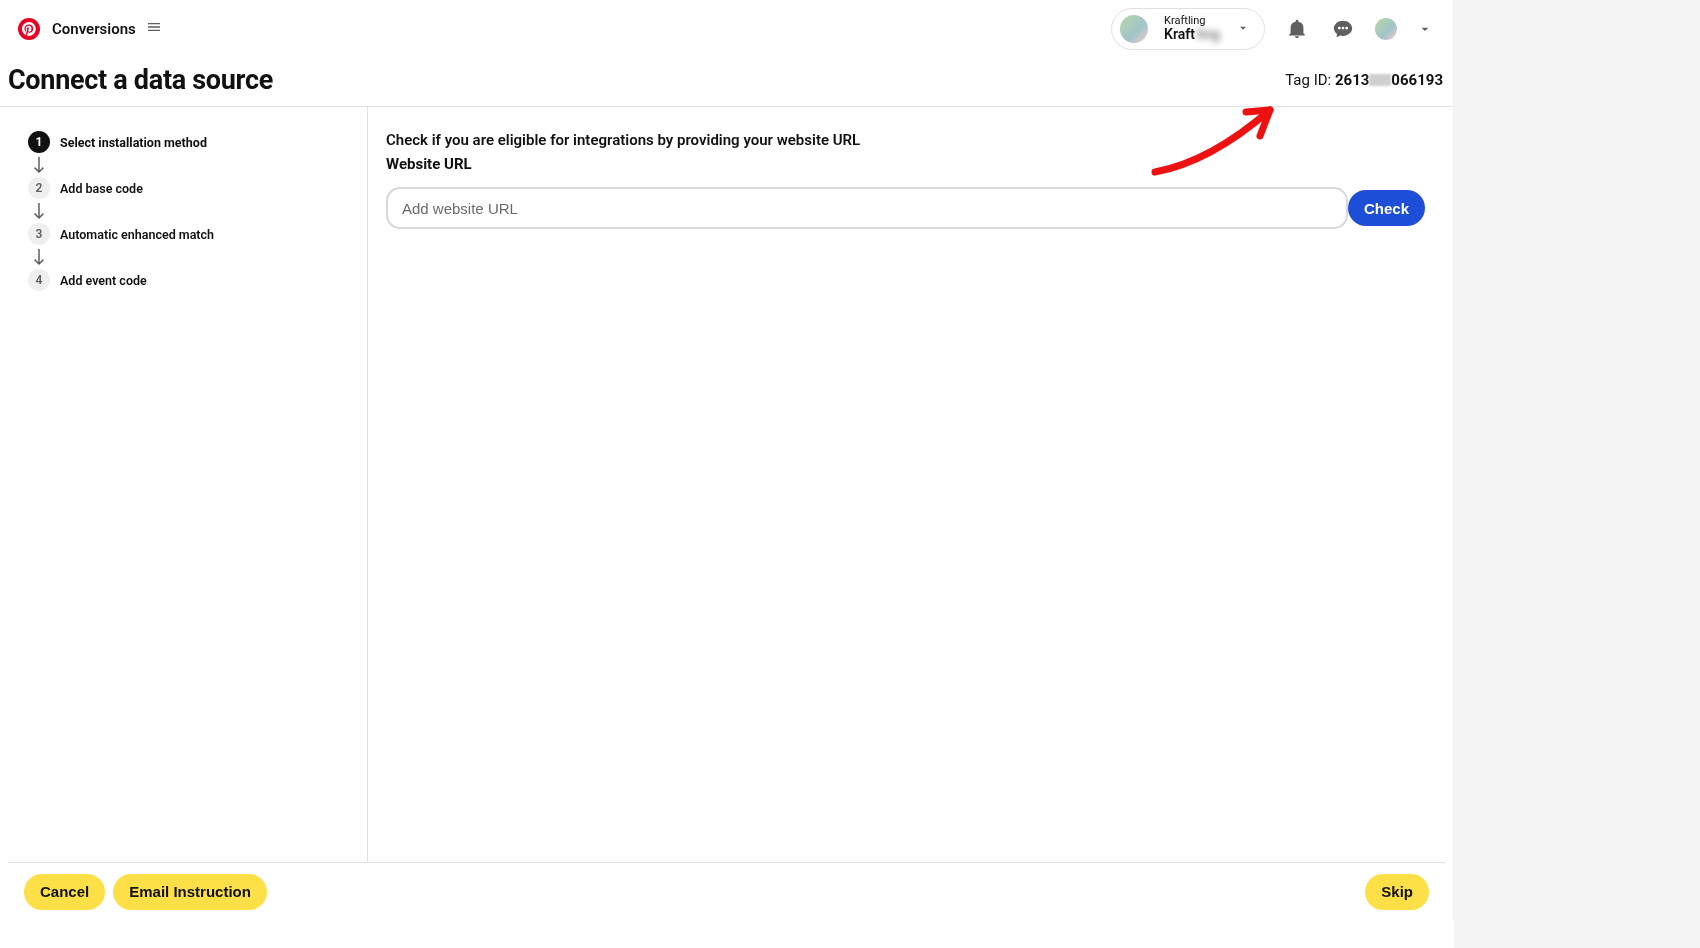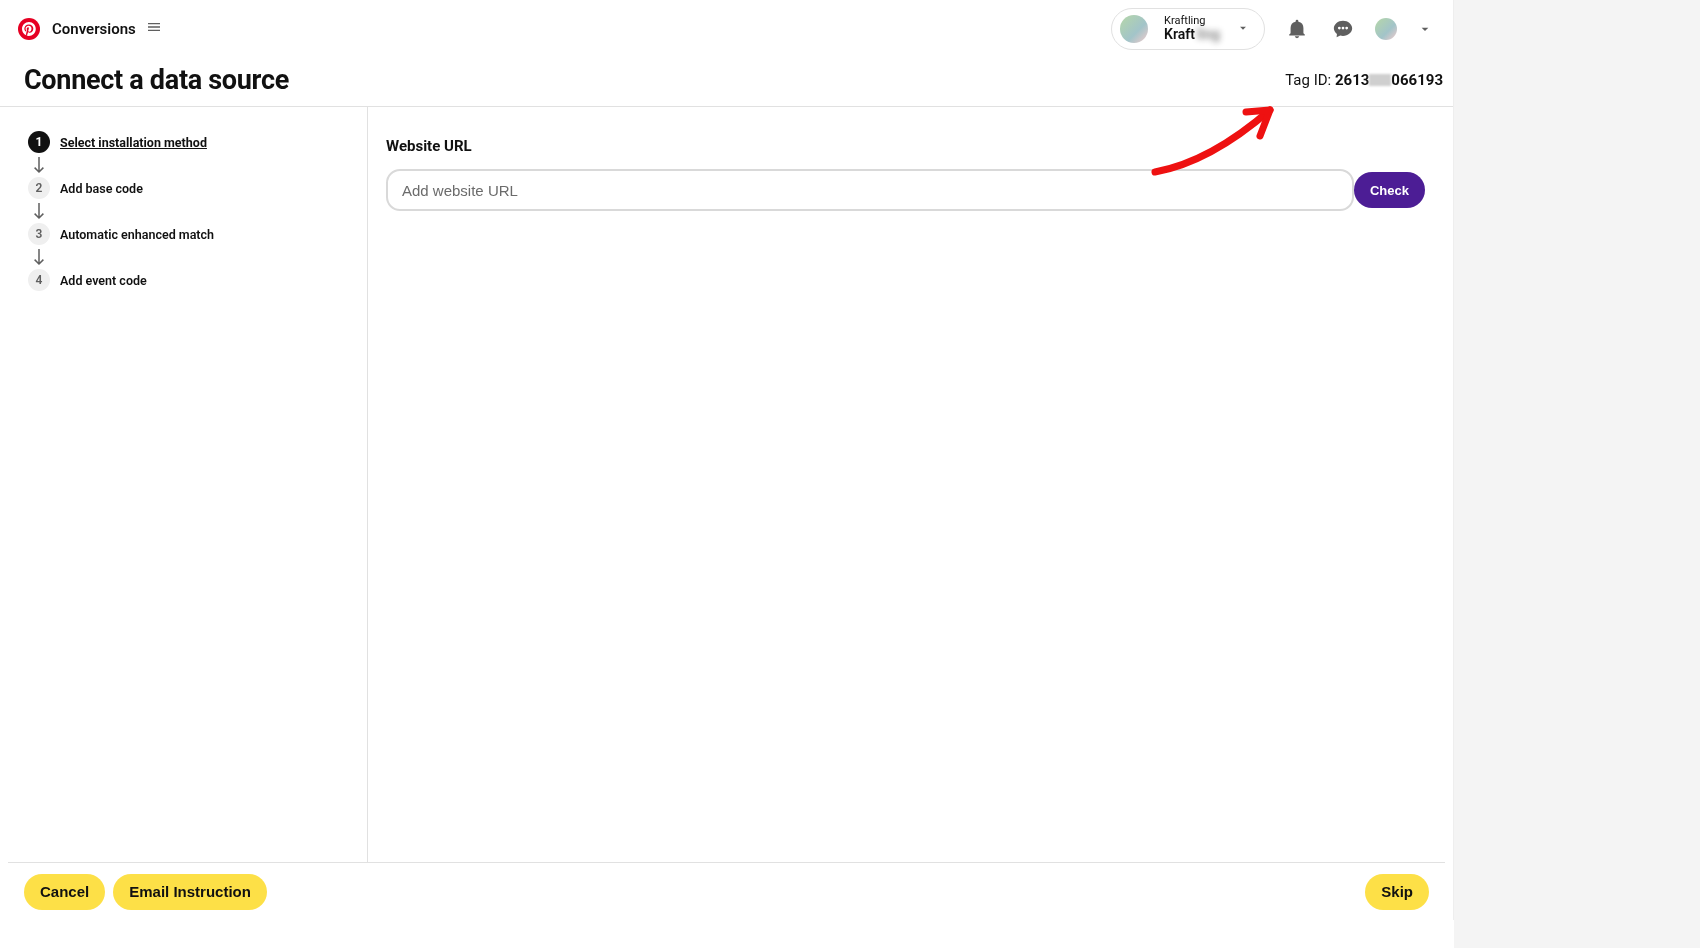--- a/index.html
+++ b/index.html
@@ -17,44 +17,44 @@
   .account-chip { display: flex; align-items: center; gap: 16px; border: 1px solid #e1e1e1; border-radius: 22px; padding: 6px 14px 6px 8px; cursor: pointer; }
   .avatar { width: 28px; height: 28px; border-radius: 50%; background: linear-gradient(135deg,#b6d7a8,#a2c4c9 60%,#f4cccc); }
   .acct-text { display: flex; flex-direction: column; line-height: 1.1; }
   .acct-text .small { font-size: 11px; color: #111; }
   .acct-text .row { display: flex; align-items: flex-end; gap: 2px; font-size: 14px; font-weight: 600; }
   .blur { filter: blur(3px); opacity: .55; }
   .chev svg { width: 14px; height: 14px; fill: #5f5f5f; }
   .icon-btn { width: 28px; height: 28px; display: flex; align-items: center; justify-content: center; cursor: pointer; }
   .icon-btn svg { width: 22px; height: 22px; fill: #5f5f5f; }
   .avatar-small { width: 22px; height: 22px; border-radius: 50%; background: linear-gradient(135deg,#b6d7a8,#a2c4c9 60%,#f4cccc); }
-  .title-row { display: flex; align-items: center; justify-content: space-between; padding: 6px 10px 10px 24px; border-bottom: 1px solid #e1e1e1; position: relative; }
+  .title-row { display: flex; align-items: center; justify-content: space-between; padding: 6px 10px 10px 8px; border-bottom: 1px solid #e1e1e1; position: relative; }
   .page-title { font-size: 27px; font-weight: 700; letter-spacing: -0.3px; }
   .tag-id { font-size: 15px; }
   .tag-id .label { font-weight: 400; }
   .tag-id .value { font-weight: 700; }
   .tag-id .redact { display: inline-block; width: 22px; height: 12px; background: #cfcfcf; vertical-align: -1px; filter: blur(1px); }
   .content { flex: 1; display: flex; min-height: 0; }
   .sidebar { width: 368px; border-right: 1px solid #e1e1e1; padding: 24px 18px 0 28px; }
   .step { display: flex; align-items: center; gap: 10px; margin-bottom: 4px; }
   .circle { width: 22px; height: 22px; border-radius: 50%; display: flex; align-items: center; justify-content: center; font-size: 12px; font-weight: 700; }
   .circle.active { background: #111; color: #fff; }
   .circle.inactive { background: #efefef; color: #5f5f5f; font-weight: 600; }
   .step .label { font-size: 12.5px; }
-  .step.active .label { font-weight: 700; color: #111; text-decoration: underline; }
+  .step.active .label { font-weight: 700; color: #111; }
   .step.inactive .label { font-weight: 600; color: #111; }
   .arrow-down { width: 22px; display: flex; justify-content: center; margin: 2px 0 2px 0; }
   .arrow-down svg { width: 12px; height: 18px; fill: #5f5f5f; }
   .main { flex: 1; padding: 24px 28px 0 18px; position: relative; }
   .instruction { font-size: 15px; font-weight: 600; color: #111; }
   .field-label { font-size: 15px; font-weight: 700; margin-top: 6px; }
   .input-row { display: flex; align-items: center; gap: 0; margin-top: 14px; }
   .url-input { flex: 1; height: 42px; border: 2px solid #d9d9d9; border-radius: 14px; padding: 0 14px; font-size: 15px; color: #111; outline: none; }
   .url-input::placeholder { color: #6b6b6b; }
-  .check-btn { height: 36px; padding: 0 16px; border: none; border-radius: 18px; background: #4c1d95; color: #fff; font-weight: 700; font-size: 13px; cursor: pointer; }
+  .check-btn { height: 36px; padding: 0 16px; border: none; border-radius: 18px; background: #1d4ed8; color: #fff; font-weight: 700; font-size: 15px; cursor: pointer; }
   .footer { height: 58px; border-top: 1px solid #e1e1e1; display: flex; align-items: center; justify-content: space-between; padding: 0 16px; margin: 0 8px; }
   .footer-left { display: flex; gap: 8px; }
   .pill-btn { height: 36px; padding: 0 16px; border: none; border-radius: 18px; background: #fde047; color: #111; font-weight: 700; font-size: 15px; cursor: pointer; }
   
   .anno-arrow { position: absolute; top: 92px; left: 1150px; pointer-events: none; }
   .anno-arrow svg { width: 150px; height: 90px; }
 </style>
 </head>
 <body>
 
@@ -145,20 +145,21 @@
             <path d="M5.25 0h1.5v13.2l3.1-3.1 1.05 1.05L6 16.05 1.1 11.15l1.05-1.05 3.1 3.1z"></path>
           </svg>
         </div>
       <div class="step inactive">
         <span class="circle inactive">4</span>
         <span class="label">Add event code</span>
       </div>
     </div>
 
     <div class="main">
+      <div class="instruction">Check if you are eligible for integrations by providing your website URL</div>
       <div class="field-label">Website URL</div>
       <div class="input-row">
         <input class="url-input" type="text" placeholder="Add website URL" style="">
         <button class="check-btn">Check</button>
       </div>
     </div>
   </div>
 
   <div class="footer">
     <div class="footer-left">

